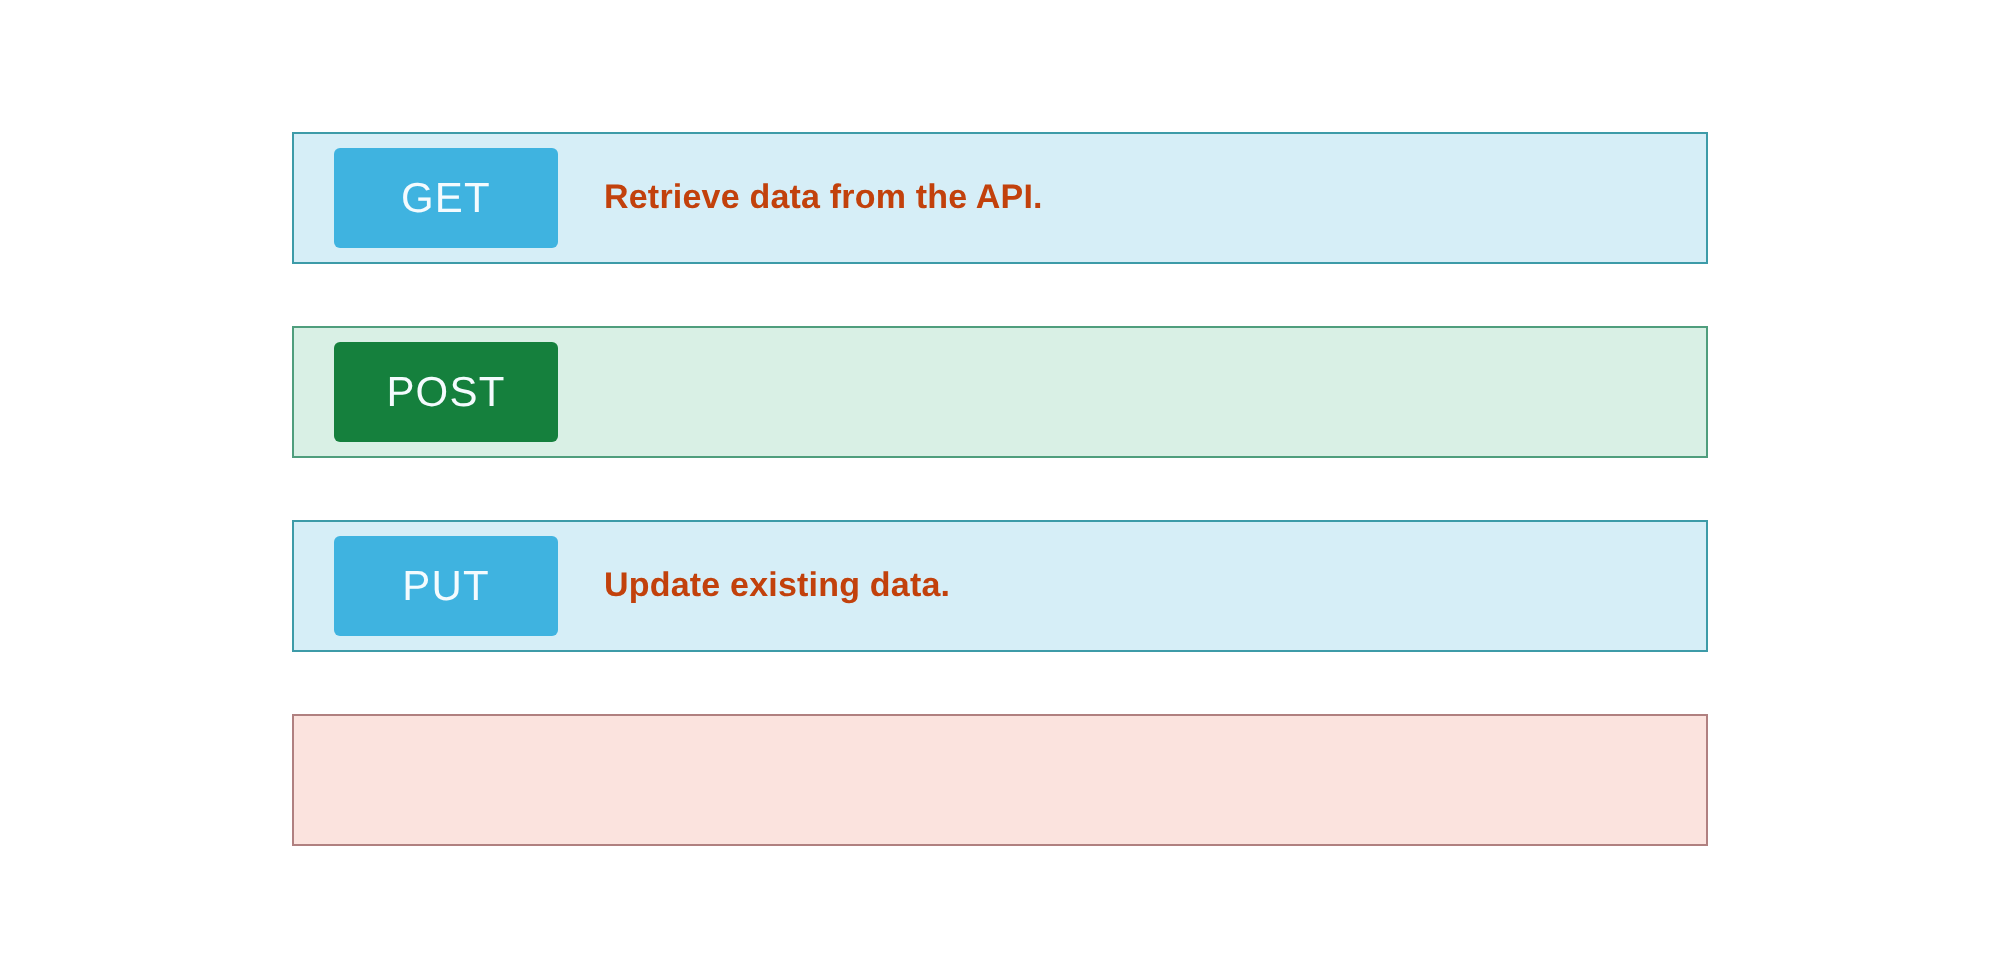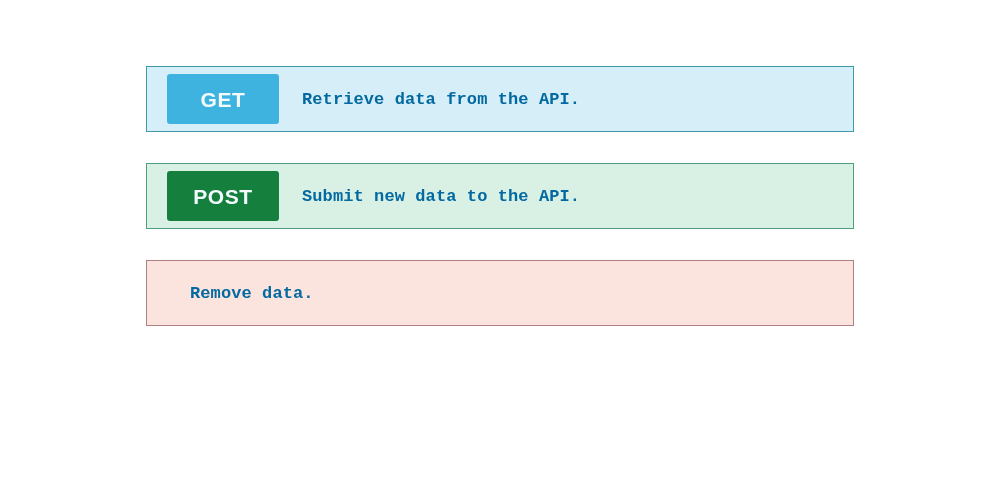--- a/index.html
+++ b/index.html
@@ -38,34 +38,33 @@
     box-sizing: border-box;
     width: 112px;
     height: 50px;
     flex: 0 0 112px;
     border-radius: 3px;
     display: flex;
     align-items: center;
     justify-content: center;
     color: #f4fbfe;
     font-size: 21px;
-    font-weight: bold;
+    font-weight: normal;
     letter-spacing: 0.6px;
     line-height: 1;
     text-align: center;
   }
 
   .method-desc {
     margin-left: 23px;
     font-size: 17px;
     font-weight: bold;
-    color: #0369a1;
+    color: #c2410c;
     letter-spacing: 0.1px;
     white-space: nowrap;
-    font-family: Liberation Mono, monospace;
   }
 
   
   .row-get,
   .row-put {
     background: #d6eef7;
     border-color: #3d9ba8;
   }
   .row-post {
     background: #d9f0e5;
@@ -93,21 +92,23 @@
 
 <div id="method-table">
 
   <div class="method-row row-get">
     <div class="method-badge badge-get">GET</div>
     <div class="method-desc">Retrieve data from the API.</div>
   </div>
 
   <div class="method-row row-post">
     <div class="method-badge badge-post">POST</div>
-    <div class="method-desc">Submit new data to the API.</div>
   </div>
 
+  <div class="method-row row-put">
+    <div class="method-badge badge-put">PUT</div>
+    <div class="method-desc">Update existing data.</div>
+  </div>
 
   <div class="method-row row-delete">
-    <div class="method-desc">Remove data.</div>
   </div>
 
 </div>
 
 </body></html>

